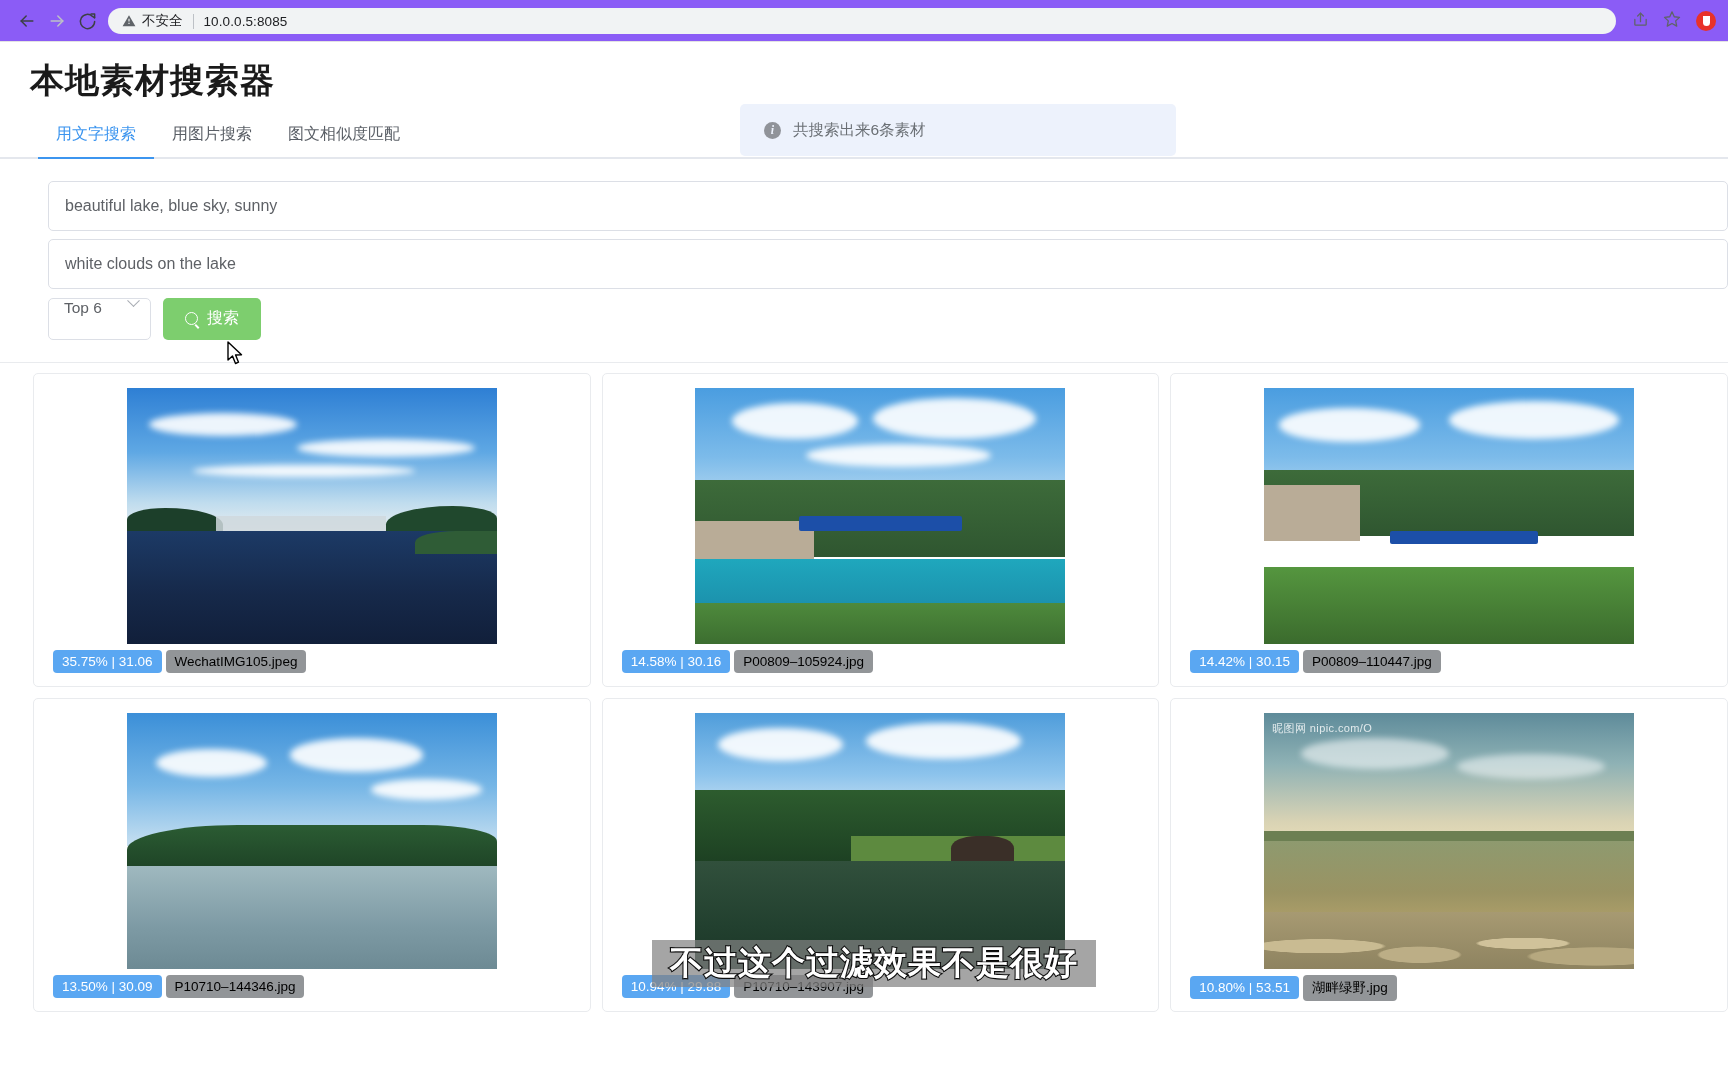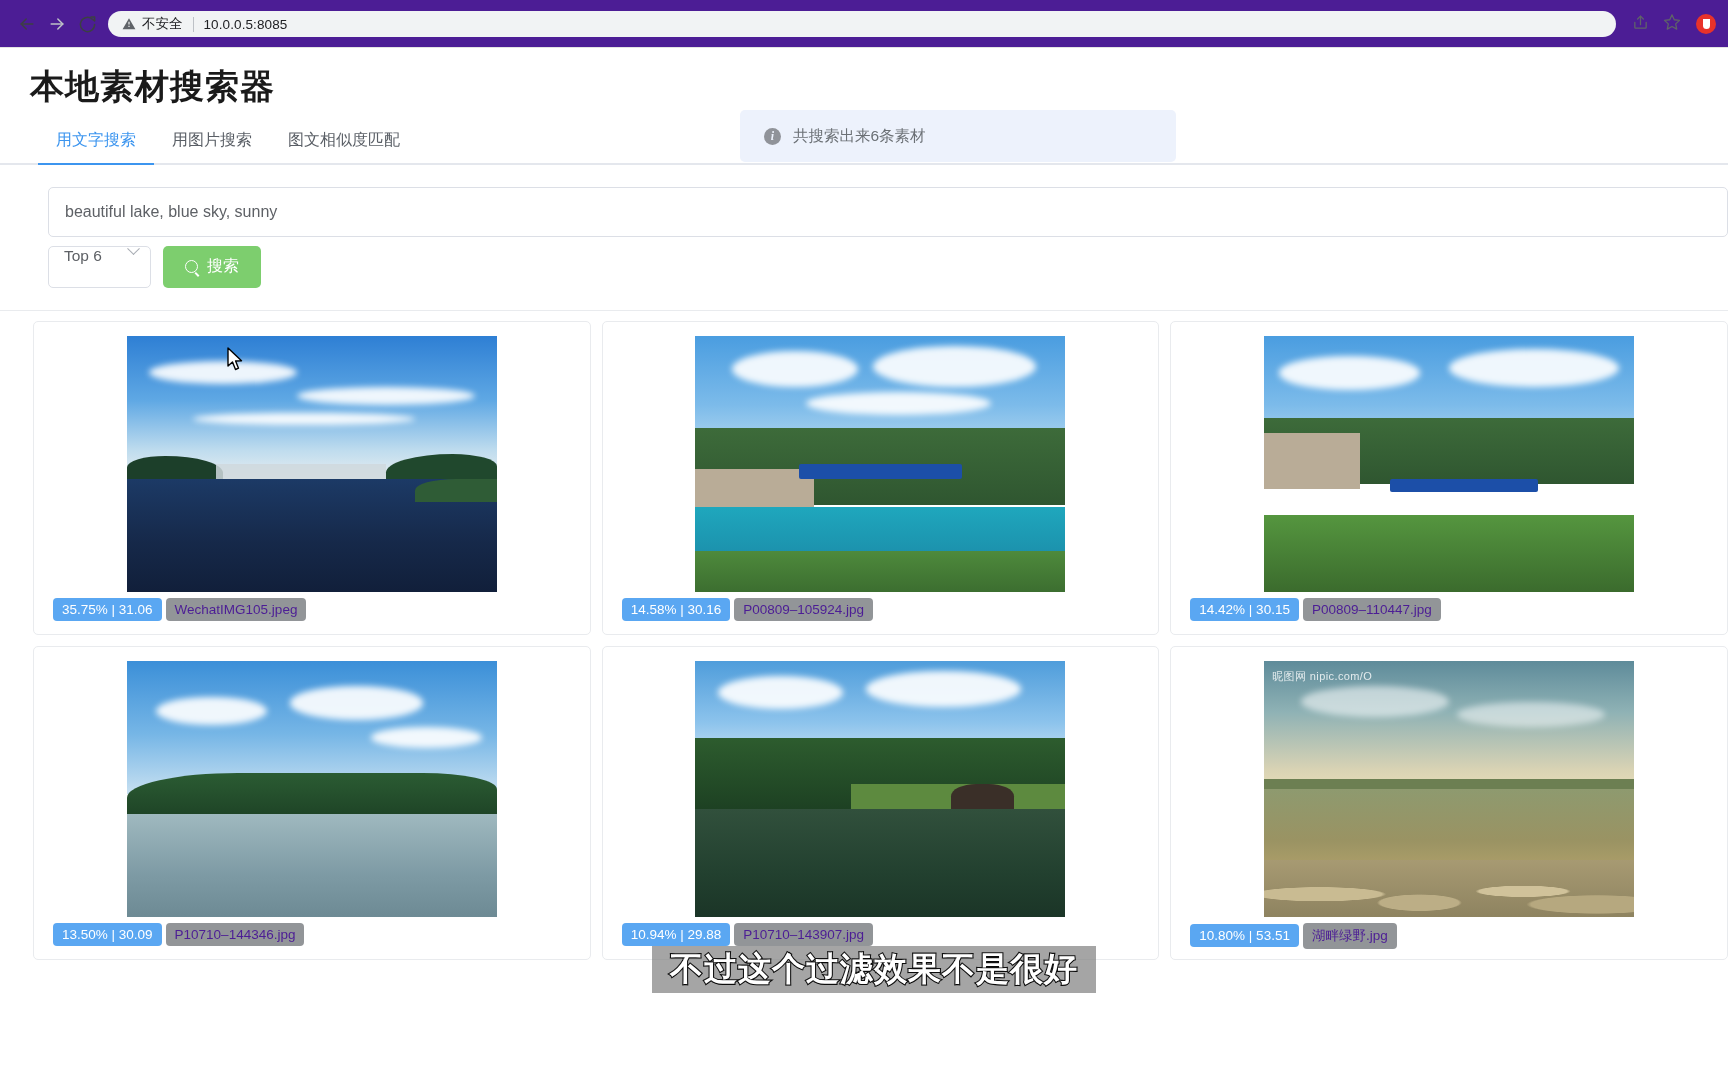--- a/index.html
+++ b/index.html
@@ -5,22 +5,22 @@
   * { box-sizing: border-box; margin: 0; padding: 0; }
   html, body {
     width: 1728px; height: 1080px;
     font-family: "Liberation Sans", "DejaVu Sans", sans-serif;
     background: #ffffff;
     overflow: hidden;
   }
 
   
   .browser-bar {
-    height: 48px;
-    background: #4c1d95;
+    height: 42px;
+    background: #8b5cf6;
     display: flex;
     align-items: center;
     padding: 0 12px;
     position: relative;
   }
   .browser-bar::after {
     content: "";
     position: absolute;
     left: 0; right: 0; bottom: 0;
     height: 1px;
@@ -287,21 +287,21 @@
   .score-badge {
     background: #5aa7f2;
     color: #fff;
     font-size: 13.5px;
     border-radius: 4px;
     padding: 4px 9px;
     white-space: nowrap;
   }
   .name-badge {
     background: #929598;
-    color: #4c1d95;
+    color: #000000;
     font-size: 13.5px;
     border-radius: 4px;
     padding: 4px 9px;
     white-space: nowrap;
   }
 
   
   .ph { position: absolute; inset: 0; }
   .sky { position: absolute; left: 0; right: 0; top: 0; }
   .water { position: absolute; left: 0; right: 0; bottom: 0; }
@@ -468,20 +468,21 @@
   </div>
 
   <div class="tabs">
     <div class="tab active">用文字搜索</div>
     <div class="tab">用图片搜索</div>
     <div class="tab">图文相似度匹配</div>
   </div>
 
   <div class="form-area">
     <input class="text-input" value="beautiful lake, blue sky, sunny" style="">
+    <input class="text-input" value="white clouds on the lake" style="">
     <div class="row-controls">
       <div class="select-box">
         <span>Top 6</span>
         <span class="chev"></span>
       </div>
       <button class="search-btn">
         <span class="mag"></span>
         <span>搜索</span>
       </button>
     </div>

